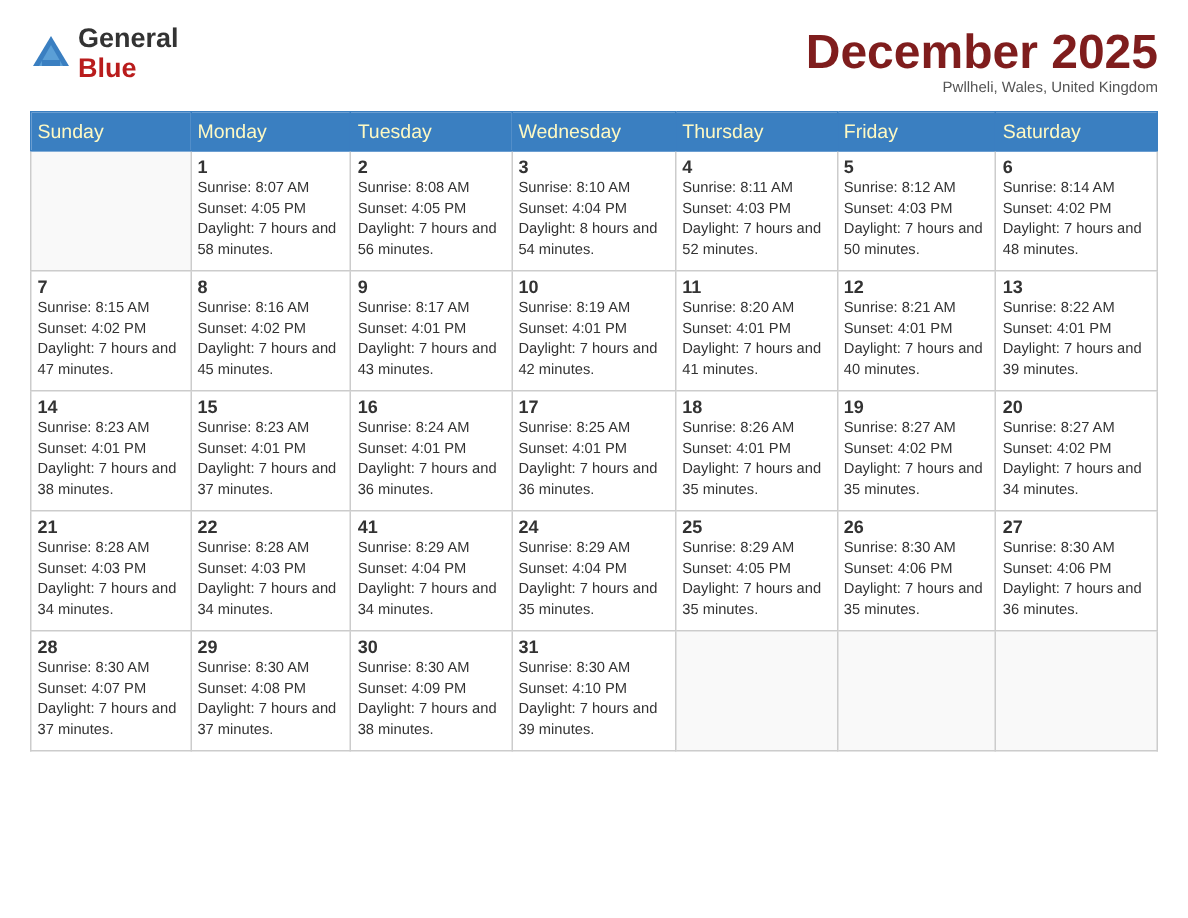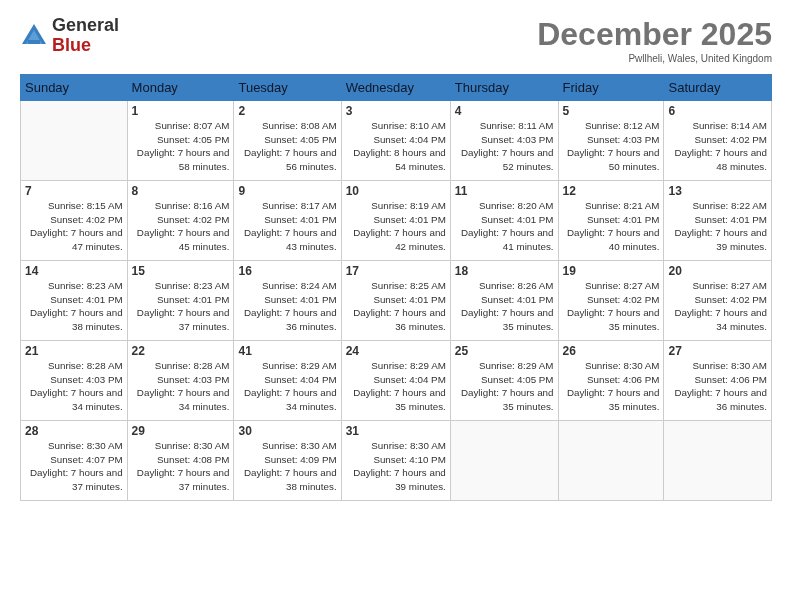--- a/index.html
+++ b/index.html
@@ -45,34 +45,34 @@
       width: 28px;
       height: 28px;
       margin-right: 4px;
     }
     .title-block {
       text-align: right;
     }
     .main-title {
       font-size: 32px;
       font-weight: bold;
-      color: #737373;
+      color: #7f1d1d;
     }
     .subtitle {
       font-size: 10px;
       color: #555;
     }
     .calendar {
       width: 100%;
       border-collapse: collapse;
       font-size: 10.5px;
     }
     .calendar th {
       background: #3a7fc1;
-      color: #0f172a;
+      color: #fef9c3;
       padding: 5px 4px;
       text-align: left;
       font-size: 13px;
       font-weight: normal;
       border: 1px solid #3a7fc1;
     }
     .calendar td {
       border: 1px solid #ccc;
       vertical-align: top;
       padding: 3px 4px;
@@ -83,21 +83,20 @@
     .day-num {
       font-weight: bold;
       font-size: 12px;
       display: block;
       margin-bottom: 1px;
     }
     .cell-info {
       font-size: 9.8px;
       line-height: 1.4;
       color: #333;
-      text-align: right;
     }
     .empty-cell {
       background: #f9f9f9;
     }
   </style>
 </head>
 <body>
 
 <div class="page">
   <div class="header">

